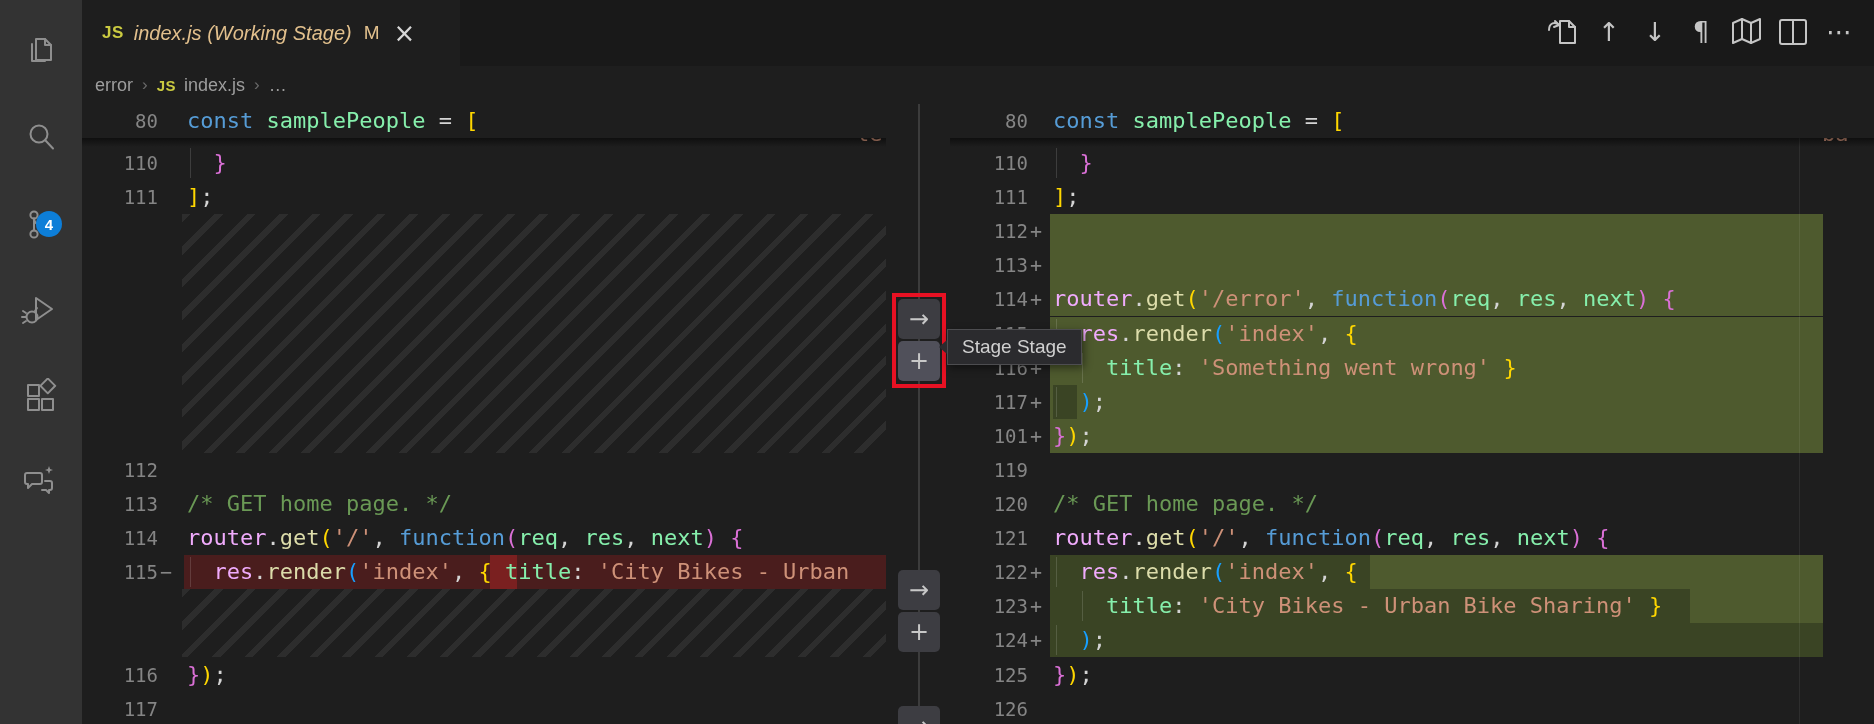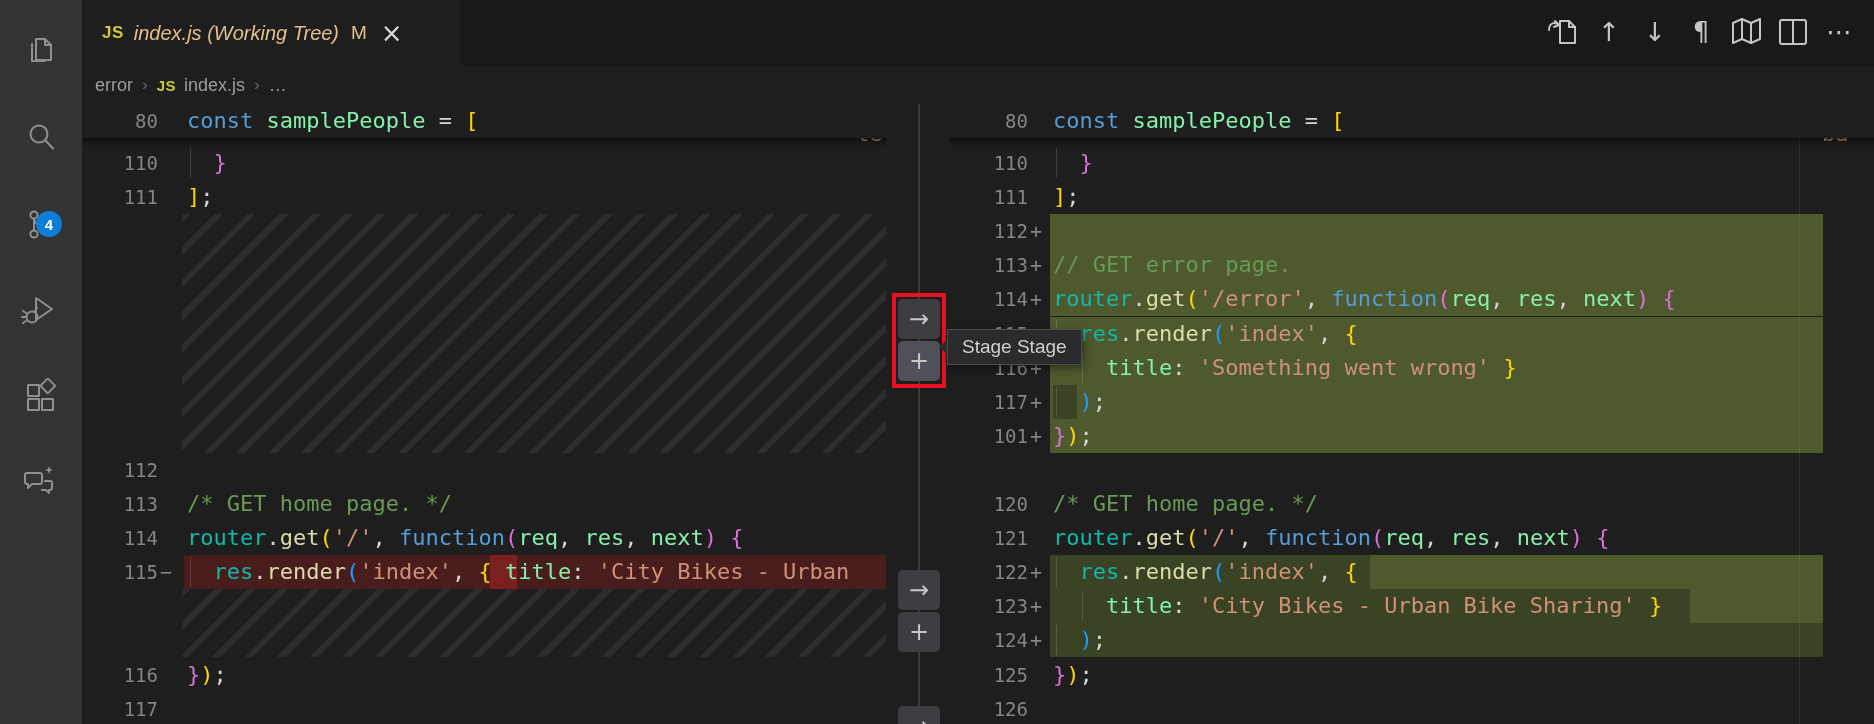--- a/index.html
+++ b/index.html
@@ -54,21 +54,21 @@
     font-family:"DejaVu Sans Mono", monospace; font-size:22px; }
   .frag span { position:absolute; top:-9px; }
   .sticky { position:absolute; left:0; right:0; top:0; height:34px; background:#1e1e1e; z-index:3;
     font-family:"DejaVu Sans Mono", monospace; font-size:22px; line-height:34px; white-space:pre; }
   .sticky-shadow { position:absolute; left:0; right:0; top:34px; height:9px; z-index:3;
     background:linear-gradient(to bottom, rgba(0,0,0,.5), rgba(0,0,0,0)); }
   .ruler { position:absolute; top:0; bottom:0; width:1px; background:rgba(255,255,255,.07); z-index:2; }
 
   
   .c-kw{color:#569cd6}.c-var{color:#86efac}.c-fn{color:#dcdcaa}.c-str{color:#ce9178}
-  .c-cmt{color:#6a9955}.c-pun{color:#d4d4d4}.c-fg{color:#14b8a6}
+  .c-cmt{color:#6a9955}.c-pun{color:#d4d4d4}.c-fg{color:#f0abfc}
   .c-b1{color:#ffd700}.c-b2{color:#da70d6}.c-b3{color:#179fff}
 
   
   #sash { position:absolute; left:918px; top:104px; height:620px; width:2px; background:#3c3c3c; z-index:6; cursor:col-resize; }
   .gutter-btn { position:absolute; left:898px; width:42px; height:40px; background:#3d3d42; border-radius:5px;
     color:#c8c8c8; font-size:24px; display:flex; align-items:center; justify-content:center;
     cursor:pointer; z-index:10; font-family:"DejaVu Sans", sans-serif; }
   .gutter-btn.hover { background:#50505a; }
   #redbox { position:absolute; left:892px; top:293px; width:54px; height:95px;
     border:4px solid #e81123; z-index:12; pointer-events:none; }
@@ -127,21 +127,21 @@
             <path d="M6 10h13a2 2 0 0 1 2 2v7a2 2 0 0 1-2 2h-8l-4 4v-4h-1a2 2 0 0 1-2-2v-7a2 2 0 0 1 2-2z"></path>
             <path d="M24 18h5a2 2 0 0 1 2 2v5a2 2 0 0 1-2 2h-1v3l-3-3h-4"></path>
             <path d="M28 3l1.1 2.9 2.9 1.1-2.9 1.1-1.1 2.9-1.1-2.9-2.9-1.1 2.9-1.1z" fill="#8f8f8f" stroke="none"></path>
           </svg></span>
       </div>
     </nav>
 
   <div id="tabbar">
     <div id="tab">
       <span class="js-badge">JS</span>
-      <span class="tab-title">index.js (Working Tree)</span>
+      <span class="tab-title">index.js (Working Stage)</span>
       <span class="tab-mod">M</span>
       <span class="tab-close">×</span>
     </div>
   </div>
 
   <div id="toolbar">
       <div class="tb-btn">
         <svg width="38" height="38" stroke-linejoin="round" stroke-linecap="round">
           <path d="M16 8h9l6 6v16h-15z"></path>
           <path d="M25 8v6h6"></path>
@@ -191,26 +191,27 @@
         <span class="c-b2" style="left: 104px;">`</span>
         <span class="c-str" style="left: 774px;">le</span>
       </div>
       <div class="sticky"><span class="ln" style="left:10px;width:66px">80</span><div class="codeline" style="left:105px"><span class="c-kw">const</span><span class="c-pun"> </span><span class="c-var">samplePeople</span><span class="c-pun"> = </span><span class="c-b1">[</span></div></div>
       <div class="sticky-shadow"></div>
     </div>
   <div class="pane" id="pane-right">
       <div class="row" style="top: 42px;"><i class="guide" style="left: 106px;"></i><span class="ln" style="left: 12px; width: 66px;">110</span><div class="codeline" style="left: 103px;"><span class="c-pun">  </span><span class="c-b2">}</span></div></div>
       <div class="row" style="top: 76.1px;"><span class="ln" style="left: 12px; width: 66px;">111</span><div class="codeline" style="left: 103px;"><span class="c-b1">]</span><span class="c-pun">;</span></div></div>
       <div class="row" style="top: 110.2px;"><i class="bgfill" style="left: 100px; right: 51px; background: rgb(78, 90, 46);"></i><span class="ln" style="left: 12px; width: 66px;">112</span><span class="sign" style="left: 80px;">+</span><div class="codeline" style="left: 103px;"></div></div>
-      <div class="row" style="top: 144.3px;"><i class="bgfill" style="left: 100px; right: 51px; background: rgb(78, 90, 46);"></i><span class="ln" style="left: 12px; width: 66px;">113</span><span class="sign" style="left: 80px;">+</span><div class="codeline" style="left: 103px;"><span class="c-cmt">// GET error page.</span></div></div>
+      <div class="row" style="top: 144.3px;"><i class="bgfill" style="left: 100px; right: 51px; background: rgb(78, 90, 46);"></i><span class="ln" style="left: 12px; width: 66px;">113</span><span class="sign" style="left: 80px;">+</span></div>
       <div class="row" style="top: 178.4px;"><i class="bgfill" style="left: 100px; right: 51px; background: rgb(78, 90, 46);"></i><span class="ln" style="left: 12px; width: 66px;">114</span><span class="sign" style="left: 80px;">+</span><div class="codeline" style="left: 103px;"><span class="c-fg">router</span><span class="c-pun">.</span><span class="c-fn">get</span><span class="c-b1">(</span><span class="c-str">'/error'</span><span class="c-pun">, </span><span class="c-kw">function</span><span class="c-b2">(</span><span class="c-var">req</span><span class="c-pun">, </span><span class="c-var">res</span><span class="c-pun">, </span><span class="c-var">next</span><span class="c-b2">)</span><span class="c-pun"> </span><span class="c-b2">{</span></div></div>
       <div class="row" style="top: 212.5px;"><i class="bgfill" style="left: 100px; right: 51px; background: rgb(78, 90, 46);"></i><i class="guide" style="left: 106px;"></i><span class="ln" style="left: 12px; width: 66px;">115</span><span class="sign" style="left: 80px;">+</span><div class="codeline" style="left: 103px;"><span class="c-pun">  </span><span class="c-fg">res</span><span class="c-pun">.</span><span class="c-fn">render</span><span class="c-b3">(</span><span class="c-str">'index'</span><span class="c-pun">, </span><span class="c-b1">{</span></div></div>
       <div class="row" style="top: 246.6px;"><i class="bgfill" style="left: 100px; right: 51px; background: rgb(78, 90, 46);"></i><i class="guide" style="left: 132px;"></i><span class="ln" style="left: 12px; width: 66px;">116</span><span class="sign" style="left: 80px;">+</span><div class="codeline" style="left: 103px;"><span class="c-pun">    </span><span class="c-var">title</span><span class="c-pun">: </span><span class="c-str">'Something went wrong'</span><span class="c-pun"> </span><span class="c-b1">}</span></div></div>
       <div class="row" style="top: 280.7px;"><i class="bgfill" style="left: 100px; right: 51px; background: rgb(78, 90, 46);"></i><i class="hl" style="left: 103px; width: 24px; background: rgb(58, 68, 36);"></i><i class="guide" style="left: 106px;"></i><span class="ln" style="left: 12px; width: 66px;">117</span><span class="sign" style="left: 80px;">+</span><div class="codeline" style="left: 103px;"><span class="c-pun">  </span><span class="c-b3">)</span><span class="c-pun">;</span></div></div>
       <div class="row" style="top: 314.8px;"><i class="bgfill" style="left: 100px; right: 51px; background: rgb(78, 90, 46);"></i><span class="ln" style="left: 12px; width: 66px;">101</span><span class="sign" style="left: 80px;">+</span><div class="codeline" style="left: 103px;"><span class="c-b2">}</span><span class="c-b1">)</span><span class="c-pun">;</span></div></div>
+      <div class="row" style="top: 348.9px;"><span class="ln" style="left: 12px; width: 66px;">119</span><div class="codeline" style="left: 103px;"></div></div>
       <div class="row" style="top: 383px;"><span class="ln" style="left: 12px; width: 66px;">120</span><div class="codeline" style="left: 103px;"><span class="c-cmt">/* GET home page. */</span></div></div>
       <div class="row" style="top: 417.1px;"><span class="ln" style="left: 12px; width: 66px;">121</span><div class="codeline" style="left: 103px;"><span class="c-fg">router</span><span class="c-pun">.</span><span class="c-fn">get</span><span class="c-b1">(</span><span class="c-str">'/'</span><span class="c-pun">, </span><span class="c-kw">function</span><span class="c-b2">(</span><span class="c-var">req</span><span class="c-pun">, </span><span class="c-var">res</span><span class="c-pun">, </span><span class="c-var">next</span><span class="c-b2">)</span><span class="c-pun"> </span><span class="c-b2">{</span></div></div>
       <div class="row" style="top: 451.2px;"><i class="bgfill" style="left: 100px; right: 51px; background: rgb(58, 68, 36);"></i><i class="hl" style="left: 420px; width: 453px; background: rgb(78, 90, 46);"></i><i class="guide" style="left: 106px;"></i><span class="ln" style="left: 12px; width: 66px;">122</span><span class="sign" style="left: 80px;">+</span><div class="codeline" style="left: 103px;"><span class="c-pun">  </span><span class="c-fg">res</span><span class="c-pun">.</span><span class="c-fn">render</span><span class="c-b3">(</span><span class="c-str">'index'</span><span class="c-pun">, </span><span class="c-b1">{</span></div></div>
       <div class="row" style="top: 485.3px;"><i class="bgfill" style="left: 100px; right: 51px; background: rgb(58, 68, 36);"></i><i class="hl" style="left: 740px; width: 133px; background: rgb(78, 90, 46);"></i><i class="guide" style="left: 132px;"></i><span class="ln" style="left: 12px; width: 66px;">123</span><span class="sign" style="left: 80px;">+</span><div class="codeline" style="left: 103px;"><span class="c-pun">    </span><span class="c-var">title</span><span class="c-pun">: </span><span class="c-str">'City Bikes - Urban Bike Sharing'</span><span class="c-pun"> </span><span class="c-b1">}</span></div></div>
       <div class="row" style="top: 519.4px;"><i class="bgfill" style="left: 100px; right: 51px; background: rgb(58, 68, 36);"></i><i class="guide" style="left: 106px;"></i><span class="ln" style="left: 12px; width: 66px;">124</span><span class="sign" style="left: 80px;">+</span><div class="codeline" style="left: 103px;"><span class="c-pun">  </span><span class="c-b3">)</span><span class="c-pun">;</span></div></div>
       <div class="row" style="top: 553.5px;"><span class="ln" style="left: 12px; width: 66px;">125</span><div class="codeline" style="left: 103px;"><span class="c-b2">}</span><span class="c-b1">)</span><span class="c-pun">;</span></div></div>
       <div class="row" style="top: 587.6px;"><span class="ln" style="left: 12px; width: 66px;">126</span><div class="codeline" style="left: 103px;"></div></div>
       <div class="frag">
         <span class="c-str" style="left: 872px;">ba</span>
       </div>

